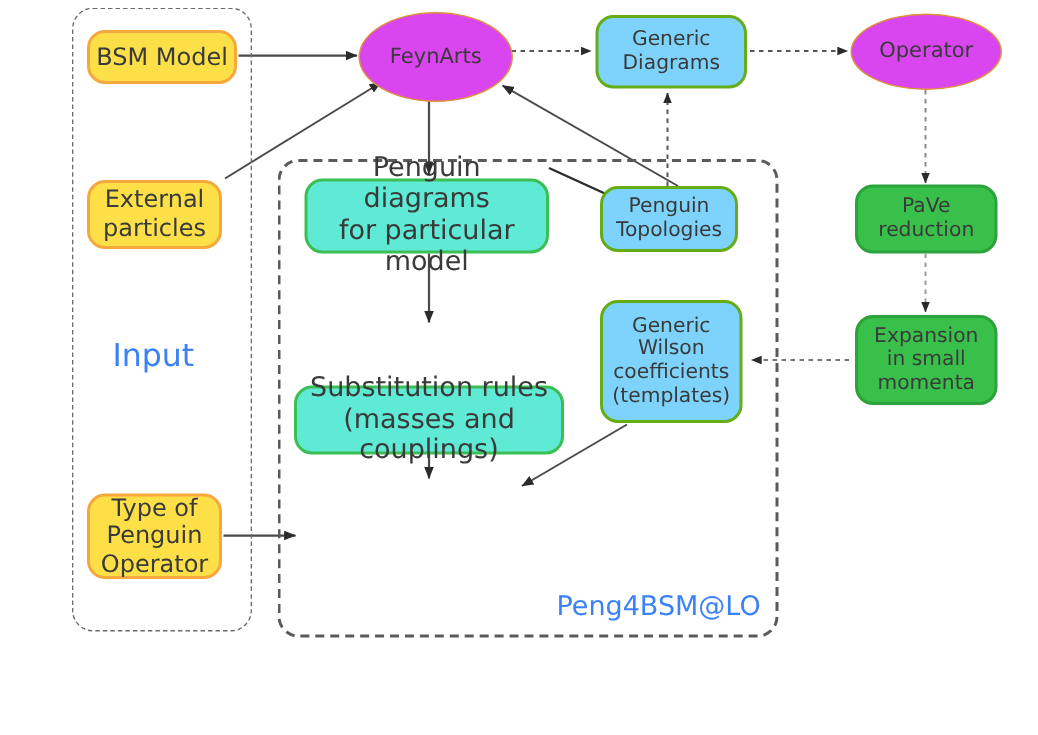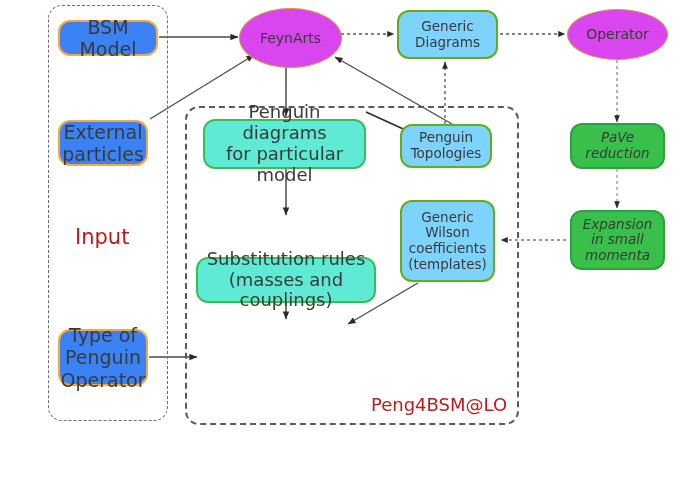--- a/index.html
+++ b/index.html
@@ -37,40 +37,39 @@
   .node .lbl {
     display: block;
     white-space: pre-line;
   }
   .box {
     border-radius: 12px;
     border-width: 2px;
     border-style: solid;
   }
   .yellow {
-    background: #3b82f6;
+    background: #fde047;
     border-color: #f5a83c;
-    font-size: 19px;
+    font-size: 16px;
     align-items: center;
   }
   .green-bright {
     background: #5eead4;
     border-color: #3bbf54;
     font-size: 18px;
   }
   .green-yellow {
     background: #7dd3fc;
     border-color: #64ad18;
     font-size: 13.5px;
   }
   .green-dark {
     background: #38c04a;
     border-color: #2ba23c;
     font-size: 13.5px;
-    font-style: italic;
   }
   .wilson {
     background: #5ef07e;
     border: 3px solid #3c6fd0;
     border-radius: 14px;
     color: #15209a;
     font-weight: bold;
     font-size: 13px;
   }
   .ellipse {
@@ -86,21 +85,21 @@
     border-radius: 14px;
     background: transparent;
     z-index: 1;
   }
   .group-box.thin {
     border-width: 1.6px;
     border-color: #6b6b6b;
   }
   .group-label {
     position: absolute;
-    color: #b91c1c;
+    color: #3b82f6;
     z-index: 4;
     white-space: nowrap;
   }
   #input-label {
     font-size: 21px;
   }
   #peng-label {
     font-size: 18px;
   }
 </style>

